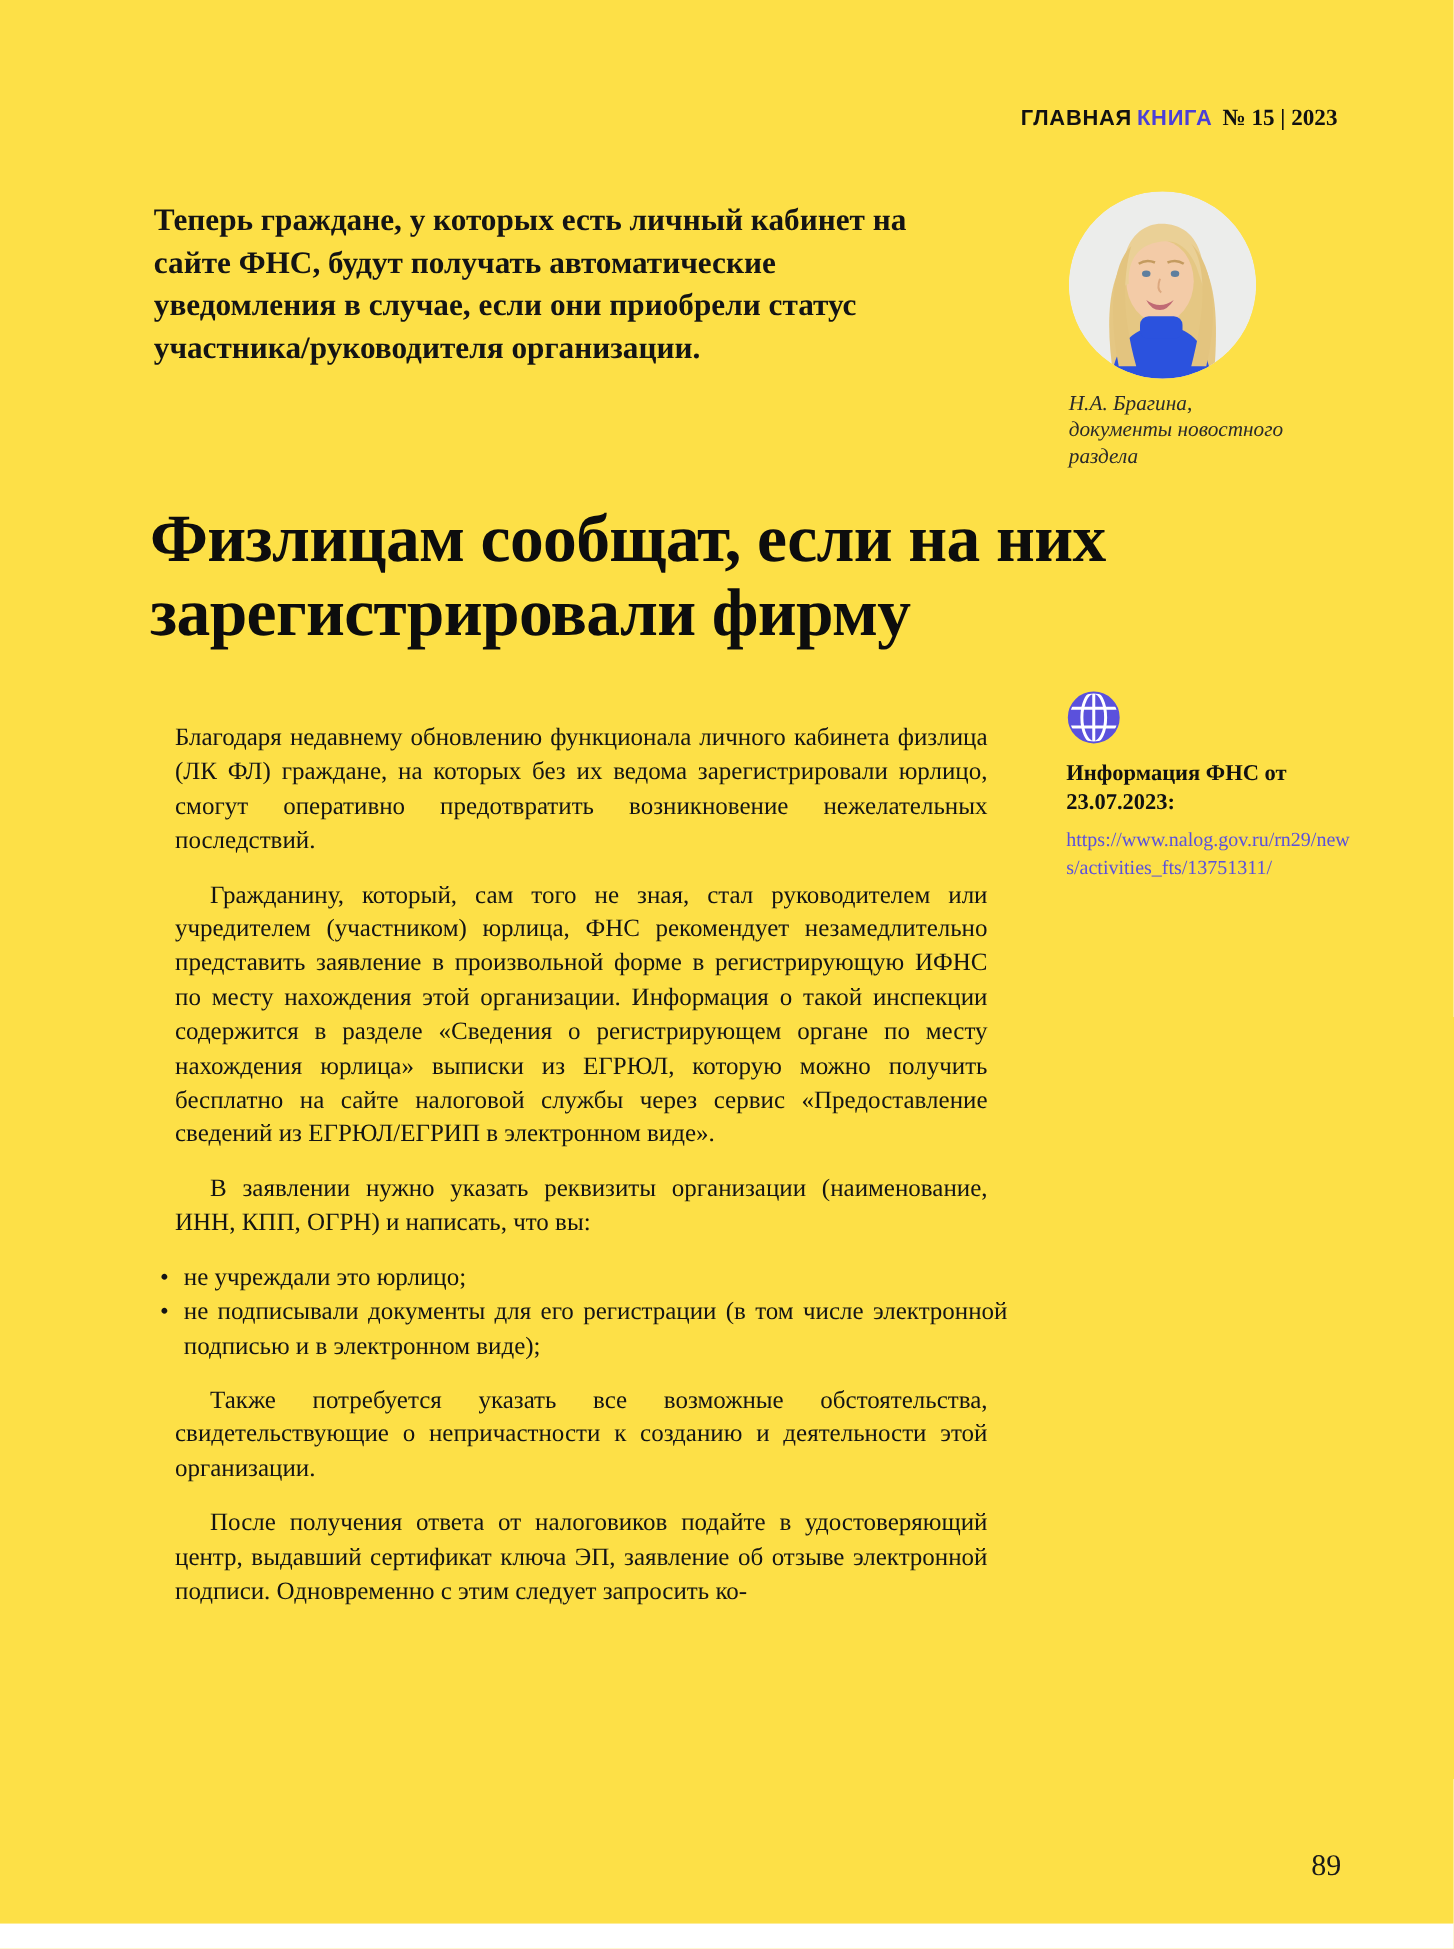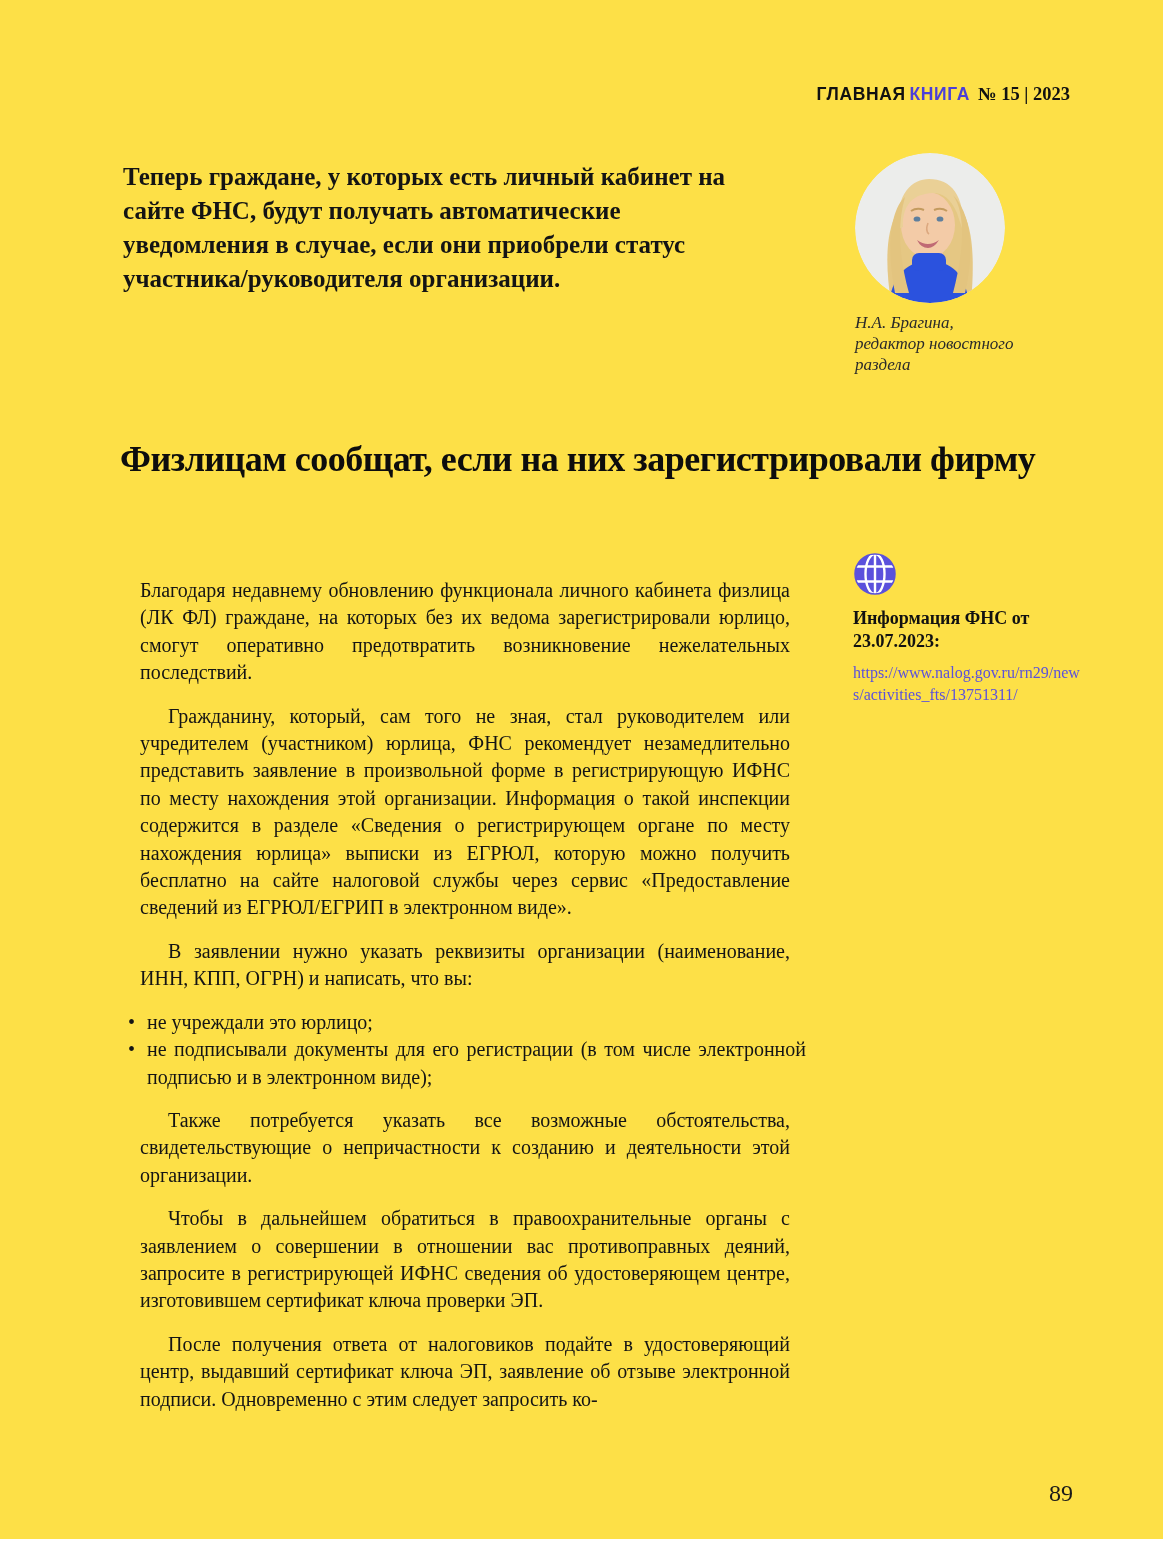--- a/index.html
+++ b/index.html
@@ -41,22 +41,22 @@
     position:absolute;left:855px;top:153px;width:150px;height:150px;
     border-radius:50%;overflow:hidden;
   }
   .author-caption{
     position:absolute;left:855px;top:312px;width:190px;
     font-style:italic;font-size:17px;line-height:21px;color:#2a2a2a;
   }
   
   .title{
     position:absolute;left:120px;top:402px;width:945px;
-    font-weight:700;font-size:36px;line-height:59px;
-    letter-spacing:-.5px;color:#0d0d0d;margin-top:28px;
+    font-weight:700;font-size:54px;line-height:59px;
+    letter-spacing:-.5px;color:#0d0d0d;
   }
   
   .body-col{
     position:absolute;left:124px;top:561px;width:682px;
     font-size:20px;line-height:27.4px;text-align:justify;color:#141414;
   }
   .body-p{margin:16px;}
   .body-p.indent{text-indent:28px;}
   .bullets{list-style:none;margin:0;padding:0;}
   .bullets li{position:relative;padding-left:23px;}
@@ -117,35 +117,34 @@
         <path d="M56 58 q6 -4 13 -1" stroke="#C49B5F" stroke-width="2" fill="none"></path>
         <path d="M79 57 q7 -3 13 1" stroke="#C49B5F" stroke-width="2" fill="none"></path>
         <path d="M73 70 q-3 8 1 11" stroke="#DCA87F" stroke-width="1.6" fill="none"></path>
         <path d="M62 87 q11 8 22 0 q-5 8 -11 8 q-7 0 -11 -8" fill="#C06A74"></path>
       </g>
     </svg>
   </div>
 
   <figcaption class="author-caption">
     <div>Н.А. Брагина,</div>
-    <div>редактор новостного раздела</div>
+    <div>документы новостного раздела</div>
   </figcaption>
 
   <h1 class="title">Физлицам сообщат, если на них зарегистрировали фирму</h1>
 
   <div class="body-col">
       <p class="body-p">Благодаря недавнему обновлению функционала личного кабинета физлица (ЛК ФЛ) граждане, на которых без их ведома зарегистрировали юрлицо, смогут оперативно предотвратить возникновение нежелательных последствий.</p>
       <p class="body-p indent">Гражданину, который, сам того не зная, стал руководителем или учредителем (участником) юрлица, ФНС рекомендует незамедлительно представить заявление в произвольной форме в регистрирующую ИФНС по месту нахождения этой организации. Информация о такой инспекции содержится в разделе «Сведения о регистрирующем органе по месту нахождения юрлица» выписки из ЕГРЮЛ, которую можно получить бесплатно на сайте налоговой службы через сервис «Предоставление сведений из ЕГРЮЛ/ЕГРИП в электронном виде».</p>
       <p class="body-p indent">В заявлении нужно указать реквизиты организации (наименование, ИНН, КПП, ОГРН) и написать, что вы:</p>
       <ul class="bullets">
         <li>не учреждали это юрлицо;</li>
         <li>не подписывали документы для его регистрации (в том числе электронной подписью и в электронном виде);</li>
       </ul>
       <p class="body-p indent">Также потребуется указать все возможные обстоятельства, свидетельствующие о непричастности к созданию и деятельности этой организации.</p>
-      <p class="body-p indent">Чтобы в дальнейшем обратиться в правоохранительные органы с заявлением о совершении в отношении вас противоправных деяний, запросите в регистрирующей ИФНС сведения об удостоверяющем центре, изготовившем сертификат ключа проверки ЭП.</p>
       <p class="body-p indent">После получения ответа от налоговиков подайте в удостоверяющий центр, выдавший сертификат ключа ЭП, заявление об отзыве электронной подписи. Одновременно с этим следует запросить ко-</p>
     </div>
 
   <aside class="sidebar">
     <div class="globe">
       <svg viewBox="0 0 44 44" width="44" height="44">
         <defs>
             <clipPath id="gc">
               <circle cx="22" cy="22" r="20"></circle>
             </clipPath>

